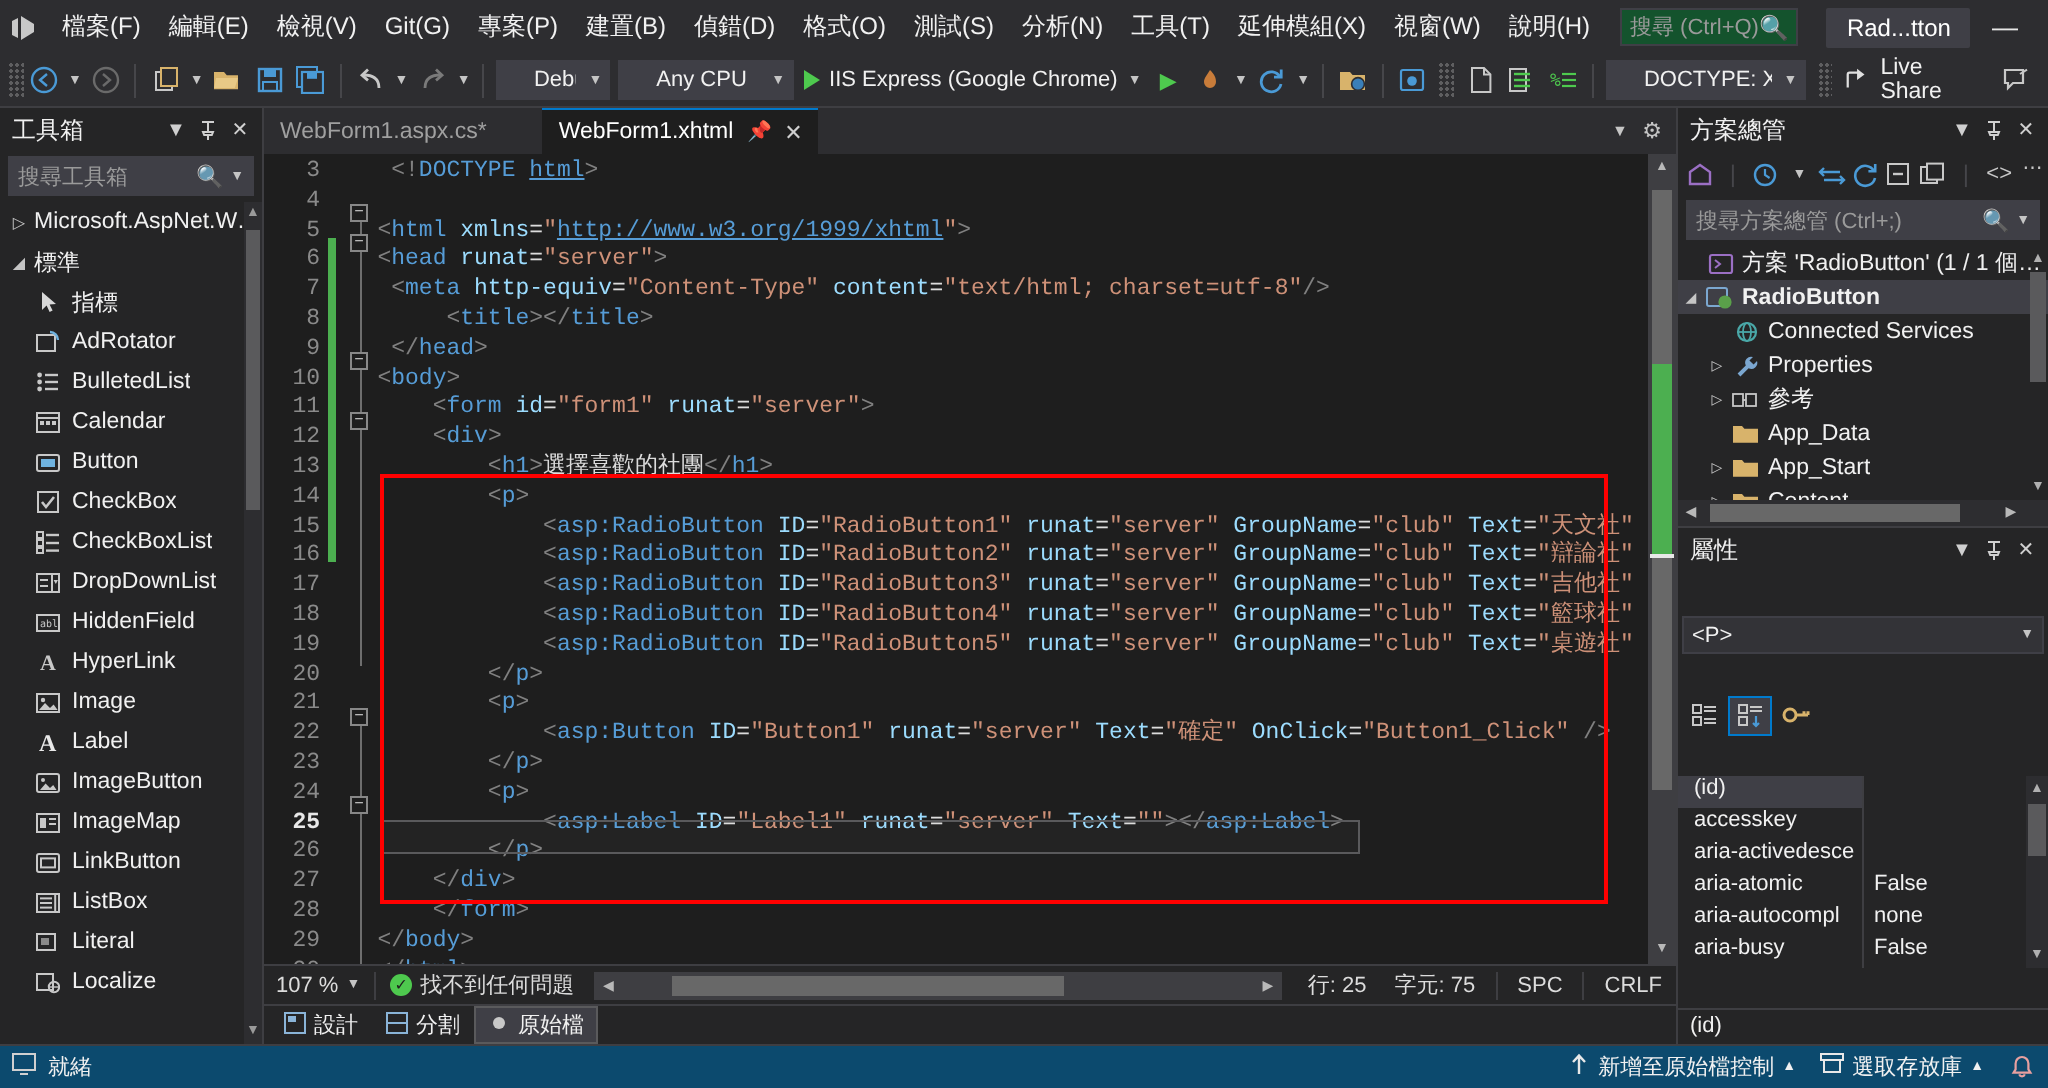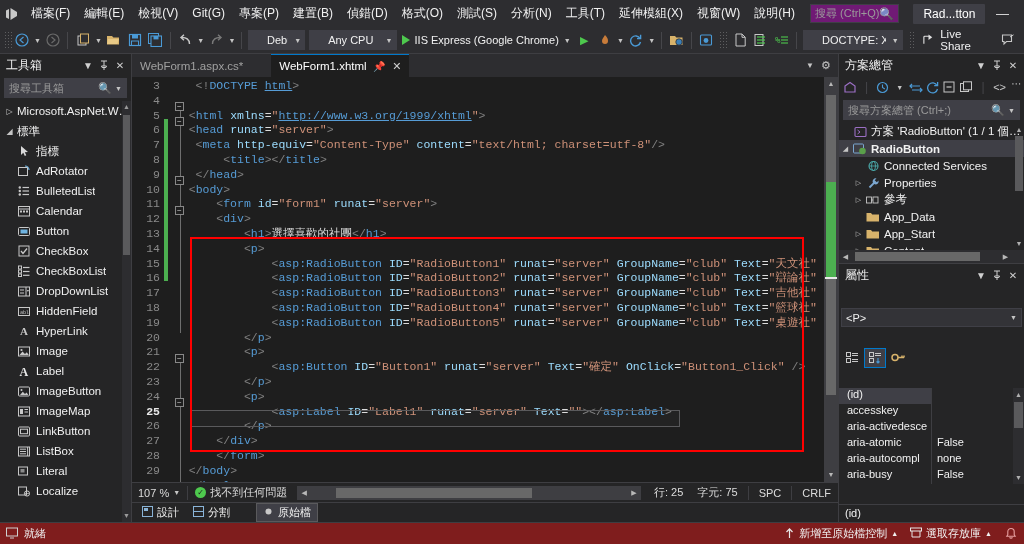--- a/index.html
+++ b/index.html
@@ -18,21 +18,21 @@
     height: 27px; background: #2d2d30; display: flex; align-items: center;
     flex: none; padding-left: 4px;
   }
   .vs-logo { width: 26px; height: 27px; display:flex; align-items:center; justify-content:center; }
   .vs-logo svg { display:block; }
   .menu-item {
     padding: 4px 7px; color: #f1f1f1; font-size: 12px; white-space: nowrap;
     line-height: 15px; cursor: default;
   }
   .qsearch {
-    margin-left: 8px; width: 140px; height: 19px; background: #701a75;
+    margin-left: 8px; width: 140px; height: 19px; background: #14532d;
     border: 1px solid #3f3f46; display: flex; align-items: center;
     padding: 0 4px; color: #9a9a9a; font-size: 11px; position: relative;
   }
   .qsearch .ph { flex:1; overflow:hidden; white-space:nowrap; }
   .qsearch .mag { color:#c5c5c5; font-size:12px; }
   .acct {
     margin-left: 14px; height: 20px; background: #3f3f46; color:#ffffff;
     display:flex; align-items:center; padding: 0 10px; font-size: 12px;
     border-radius:1px;
   }
@@ -147,21 +147,21 @@
   .okdot { width:11px; height:11px; border-radius:50%; background:#4ec94e; color:#1e1e1e; font-size:8px;
            display:flex; align-items:center; justify-content:center; margin-right:4px;}
   .hscroll { flex:1; height:14px; background:#3e3e42; position:relative; margin:0 6px; display:flex; align-items:center;}
   .hscroll .htrack { position:absolute; left:14px; right:14px; top:2px; bottom:2px; }
   .hscroll .hthumb { position:absolute; left:8%; width:62%; top:0; bottom:0; background:#686868;}
   .hscroll .ha { position:absolute; width:14px; text-align:center; color:#b8b8b8; font-size:7px;}
   .stat-item { padding:0 7px; white-space:nowrap; }
 
   .desbar { height:20px; background:#252526; display:flex; align-items:center; flex:none; padding-left:4px; gap:2px; border-top:1px solid #3e3e42;}
   .desbtn { display:flex; align-items:center; gap:4px; padding:1px 6px; font-size:11px; color:#f1f1f1;}
-  .desbtn.active { background:#3f3f46; outline:1px solid #5a5a5c;margin-left:19px;}
+  .desbtn.active { background:#3f3f46; outline:1px solid #5a5a5c;}
 
   
   .rightdock { width:186px; background:#252526; display:flex; flex-direction:column; flex:none; border-left:1px solid #3e3e42;}
   .sol-toolbar { height:22px; display:flex; align-items:center; padding-left:3px; flex:none; gap:1px;}
   .sol-tb-btn { width:19px; height:19px; display:flex; align-items:center; justify-content:center; color:#c5c5c5; font-size:12px;}
   .sol-tree { flex:1; overflow:hidden; position:relative; }
   .tr-row { height:17px; display:flex; align-items:center; font-size:11.5px; color:#f1f1f1; white-space:nowrap;}
   .tr-row.sel { background:#3f3f46; }
   .tr-arw { width:13px; text-align:center; font-size:7px; color:#c5c5c5; flex:none;}
   .tr-ico { width:16px; display:flex; align-items:center; justify-content:center; flex:none; margin-right:3px;}
@@ -183,21 +183,21 @@
   .pr-row { height:16px; display:flex; font-size:11px; color:#f1f1f1; }
   .pr-row.sel .pr-n { background:#3f3f46; }
   .pr-n { width:93px; padding-left:8px; overflow:hidden; white-space:nowrap; border-right:1px solid #3e3e42; }
   .pr-v { flex:1; padding-left:5px; overflow:hidden; white-space:nowrap;}
   .prop-foot { height:18px; font-size:11px; color:#f1f1f1; padding:2px 0 0 6px; border-top:1px solid #3e3e42;}
   .pr-scroll { position:absolute; right:0; top:0; width:11px; height:100%; background:#2d2d30;}
   .pr-thumb { position:absolute; right:1px; top:14px; width:9px; height:26px; background:#5a5a5c;}
   .pr-arr { position:absolute; right:1px; width:9px; height:11px; font-size:7px; color:#b0b0b0; text-align:center; line-height:11px;}
 
   
-  .statusbar { height:22px; background:#7f1d1d; display:flex; align-items:center; flex:none; color:#f1f1f1; font-size:11px; padding:0 6px; border-top:1px solid #3e3e42;}
+  .statusbar { height:22px; background:#0c4a6e; display:flex; align-items:center; flex:none; color:#f1f1f1; font-size:11px; padding:0 6px; border-top:1px solid #3e3e42;}
   .sb-left { display:flex; align-items:center; gap:6px; }
   .sb-right { margin-left:auto; display:flex; align-items:center; gap:12px;}
   .sb-chunk { display:flex; align-items:center; gap:4px; white-space:nowrap;}
   .bell { width:14px; height:14px; position:relative;}
 </style>
 </head>
 <body>
 
 <div id="app">
 

